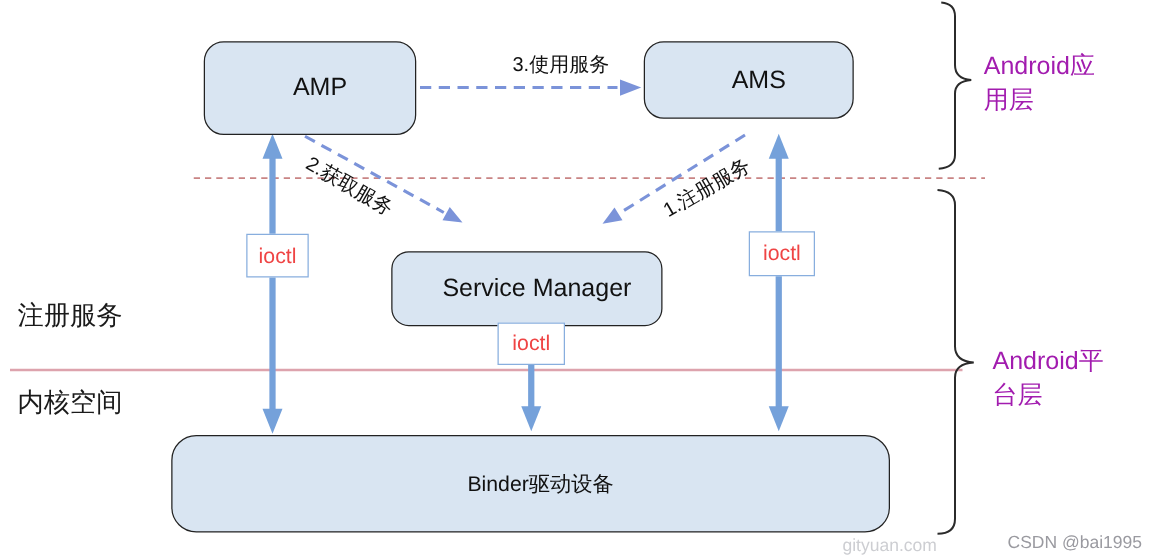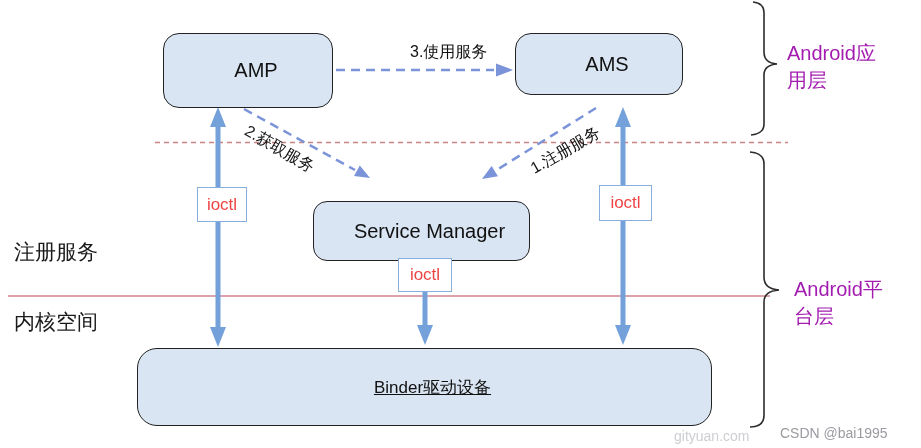--- a/index.html
+++ b/index.html
@@ -10,21 +10,21 @@
   #connector-layer{position:absolute;left:0;top:0;width:921px;height:448px;}
   .node{
     position:absolute;display:flex;align-items:center;justify-content:center;
     background:#d9e5f2;border:1.6px solid #222;box-sizing:border-box;
     font-size:20px;color:#111;text-align:center;padding-left:16px;
   }
   .node-amp{left:163px;top:33px;width:170px;height:75px;border-radius:16px;}
   .node-ams{left:515px;top:33px;width:168px;height:62px;border-radius:16px;}
   .node-sm{left:313px;top:184px;width:217px;height:60px;border-radius:14px;margin-top:17px;}
   .node-binder{left:137px;top:348px;width:575px;height:78px;border-radius:20px;
-    flex-direction:column;font-size:17px;line-height:23px;text-decoration:underline;}
+    flex-direction:column;font-size:17px;line-height:23px;}
   .ioctl{
     position:absolute;display:flex;align-items:center;justify-content:center;
     background:#ffffff;border:1px solid #88aede;box-sizing:border-box;
     font-size:17px;color:#ef4444;
   }
   .ioctl-left{left:197px;top:187px;width:50px;height:35px;}
   .ioctl-right{left:599px;top:185px;width:53px;height:36px;}
   .ioctl-middle{left:398px;top:258px;width:54px;height:34px;}
   .arrow-label{position:absolute;font-size:16px;color:#111;white-space:nowrap;}
   .lbl-use{left:369px;top:42px;margin-left:41px;}
@@ -34,21 +34,21 @@
   .lbl-user{left:14px;top:238px;}
   .lbl-kernel{left:14px;top:308px;}
   .layer-label{
     position:absolute;font-size:20px;line-height:27px;color:#a21caf;
     width:98px;word-break:break-all;
   }
   .lbl-app-layer{left:787px;top:40px;}
   .lbl-platform-layer{left:794px;top:276px;}
   .watermark{position:absolute;font-size:14px;white-space:nowrap;}
   .wm-gityuan{left:674px;top:428px;color:#cdced2;}
-  .wm-csdn{left:780px;top:425px;color:#9a9aa0;}
+  .wm-csdn{left:806px;top:425px;color:#9a9aa0;}
 </style>
 </head>
 <body>
 
 <div id="canvas">
 
   <svg id="connector-layer" viewBox="0 0 921 448" aria-hidden="true">
 
     <line x1="155" y1="142.5" x2="788" y2="142.5" stroke="#c98484" stroke-width="1.5" stroke-dasharray="5 4"></line>
     <line x1="8" y1="296" x2="770" y2="296" stroke="#dda3ad" stroke-width="2"></line>

